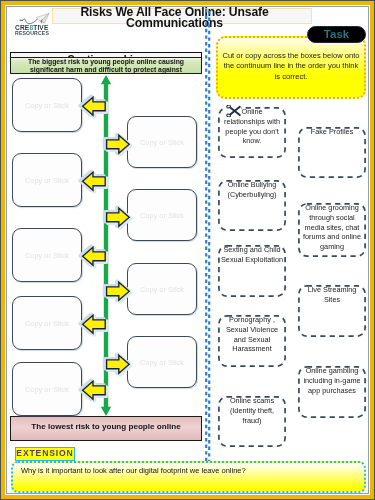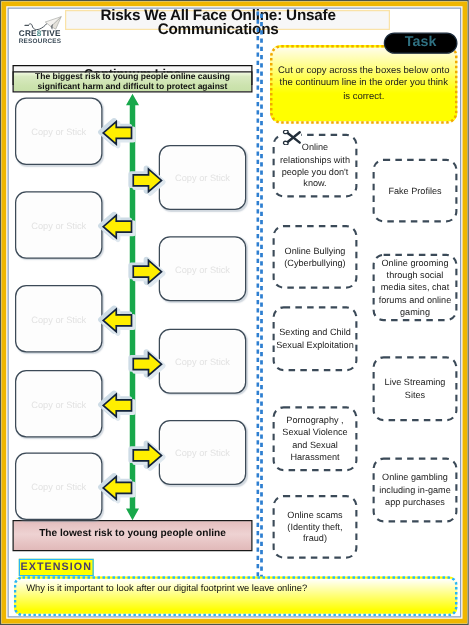--- a/index.html
+++ b/index.html
@@ -75,21 +75,21 @@
   .cboxL{left:5px;width:70px;height:54px;}
   .cboxL span{line-height:54px;}
   .cboxR{left:120px;width:70px;height:52px;}
   .cboxR span{line-height:52px;}
 
   
   .yarrow{position:absolute;width:32px;height:27px;z-index:4;}
 
   
   .dcard{position:absolute;box-sizing:border-box;background:#fff;
-         display:flex;align-items:center;justify-content:center;}
+         display:flex;justify-content:center;}
   .dcard svg{position:absolute;left:0;top:0;overflow:visible;}
   .dcard span{position:relative;display:block;text-align:center;font-size:7.3px;color:#1c1c1c;
               line-height:9.8px;padding:0 1px;}
   .dcard.narrow span{padding:0 6px;}
   .scissors{position:absolute;left:219px;top:96px;width:15px;height:12px;z-index:6;
             background:#fff;}
 
   
   .extbadge{position:absolute;left:8px;top:440px;width:60px;height:14px;
             background:#ffff00;border:1.6px solid #29b6f6;box-sizing:border-box;}
@@ -253,21 +253,21 @@
             <rect x="0.9" y="0.9" width="66.2" height="49.2" rx="8" ry="8" fill="none" stroke="#3b4a58" stroke-width="1.7" stroke-dasharray="5.2 4.2"></rect>
           </svg>
           <span>Online Bullying (Cyberbullying)</span>
         </div>
         <div class="dcard" style="left: 211px; top: 238px; width: 68px; height: 52px;">
           <svg width="68" height="52" viewBox="0 0 68 52">
             <rect x="0.9" y="0.9" width="66.2" height="50.2" rx="8" ry="8" fill="none" stroke="#3b4a58" stroke-width="1.7" stroke-dasharray="5.2 4.2"></rect>
           </svg>
           <span>Sexting and Child Sexual Exploitation</span>
         </div>
-        <div class="dcard" style="left: 211px; top: 318px; width: 68px; height: 52px;">
+        <div class="dcard" style="left: 211px; top: 308px; width: 68px; height: 52px;">
           <svg width="68" height="52" viewBox="0 0 68 52">
             <rect x="0.9" y="0.9" width="66.2" height="50.2" rx="8" ry="8" fill="none" stroke="#3b4a58" stroke-width="1.7" stroke-dasharray="5.2 4.2"></rect>
           </svg>
           <span>Pornography , Sexual Violence and Sexual Harassment</span>
         </div>
         <div class="dcard narrow" style="left: 211px; top: 389px; width: 68px; height: 51px;">
           <svg width="68" height="51" viewBox="0 0 68 51">
             <rect x="0.9" y="0.9" width="66.2" height="49.2" rx="8" ry="8" fill="none" stroke="#3b4a58" stroke-width="1.7" stroke-dasharray="5.2 4.2"></rect>
           </svg>
           <span>Online scams (Identity theft, fraud)</span>

